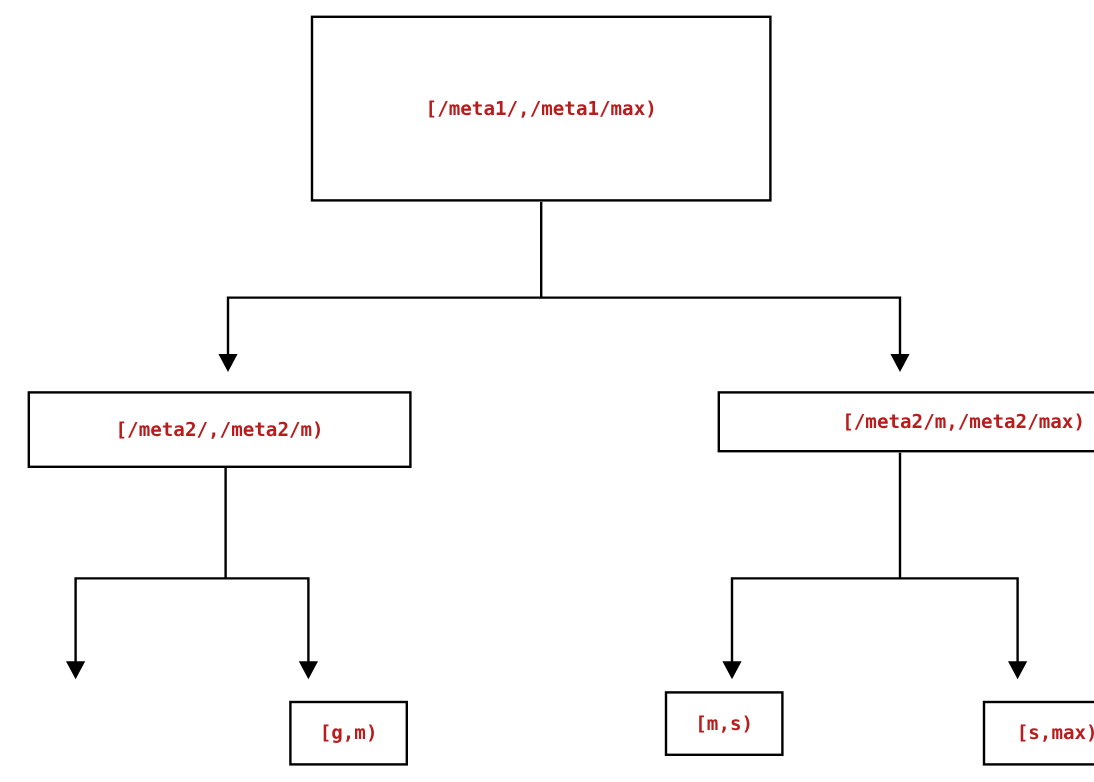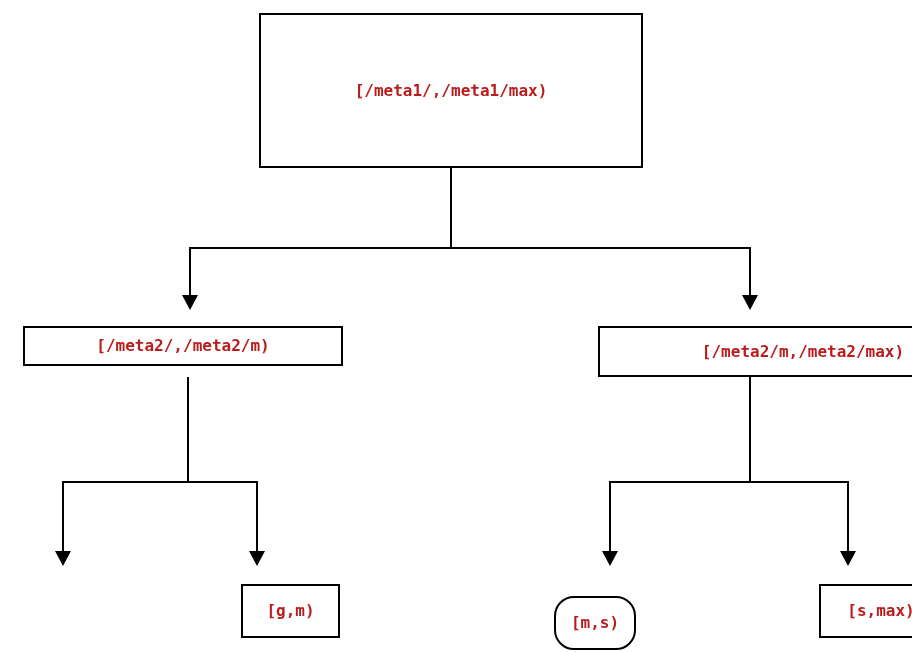--- a/index.html
+++ b/index.html
@@ -30,25 +30,25 @@
     color: #b91c1c;
     display: flex;
     align-items: center;
     justify-content: center;
     font-weight: bold;
     font-size: 16px;
     white-space: nowrap;
     line-height: 1;
   }
   .node-root   { left: 259px; top: 13px;  width: 384px; height: 155px; }
-  .node-l2a    { left: 23px;  top: 326px; width: 320px; height: 40px; }
+  .node-l2a    { left: 23px;  top: 326px; width: 320px; height: 64px; }
   .node-l2b    { left: 598px; top: 326px; width: 366px; height: 51px; padding-left: 44px; }
   .node-leaf1  { left: 8px;   top: 584px; width: 99px;  height: 54px; }
   .node-leaf2  { left: 203px; top: 584px; width: 99px;  height: 54px; margin-left: 38px; }
-  .node-leaf3  { left: 554px; top: 596px; width: 82px;  height: 54px; border-radius: 20px; }
+  .node-leaf3  { left: 554px; top: 576px; width: 99px;  height: 54px; }
   .node-leaf4  { left: 778px; top: 584px; width: 124px; height: 54px; margin-left: 41px; }
 </style>
 </head>
 <body>
 
 <div class="canvas">
 
   <svg class="edges" viewBox="0 0 912 652" xmlns="http://www.w3.org/2000/svg">
 
     <g stroke="#000000" stroke-width="2" fill="none">

